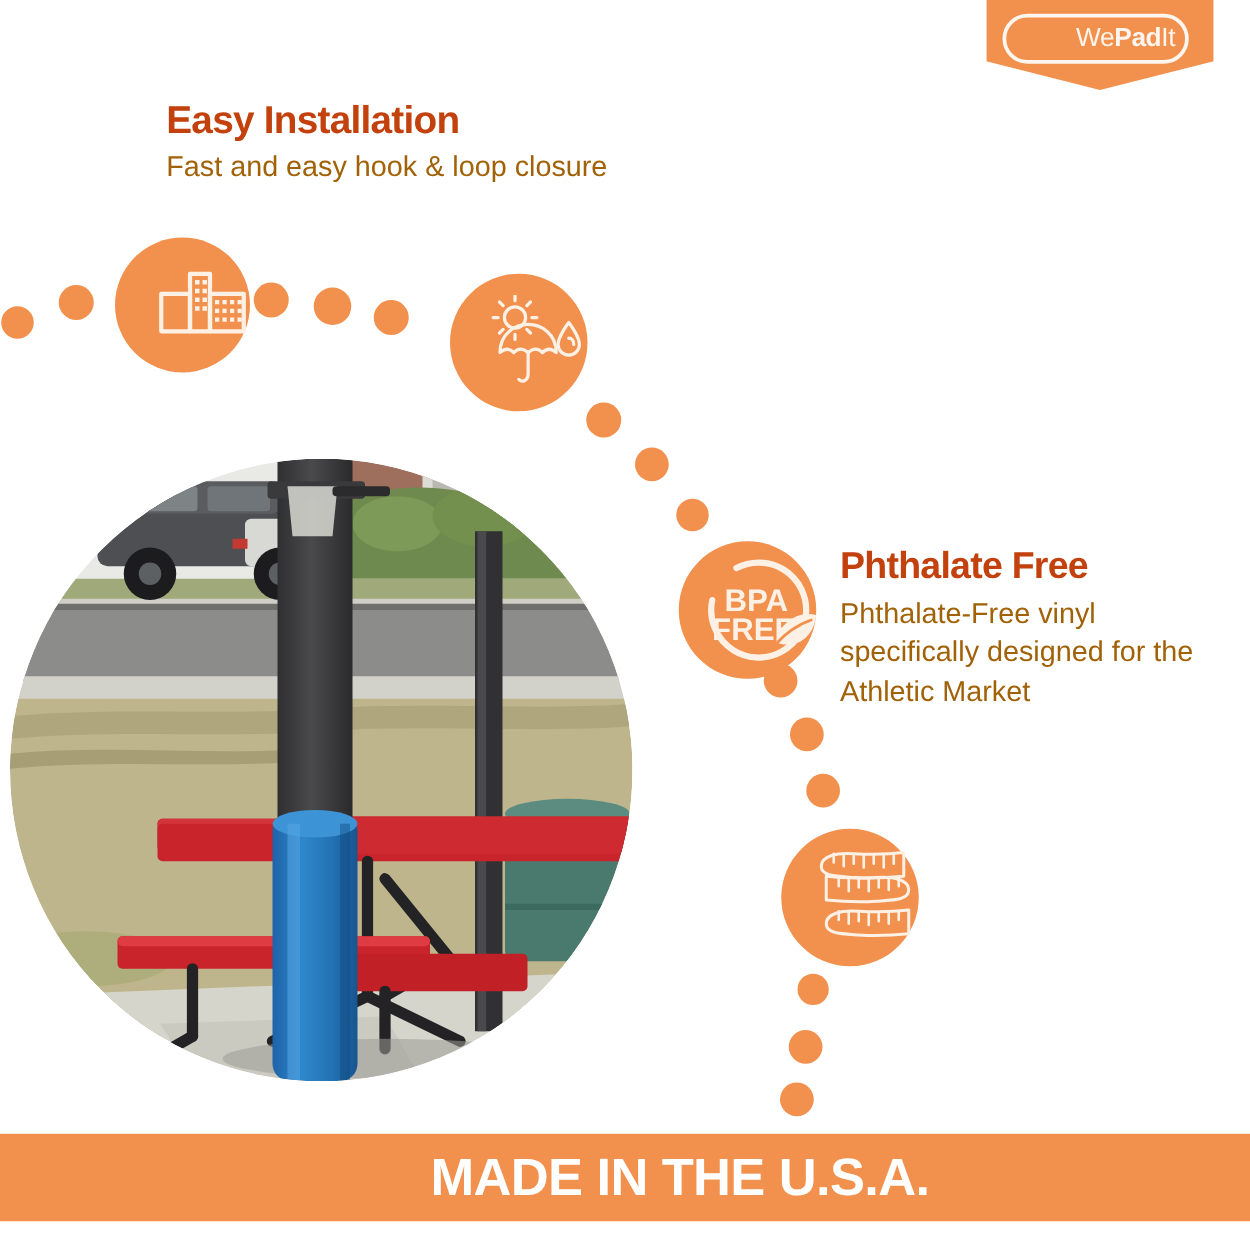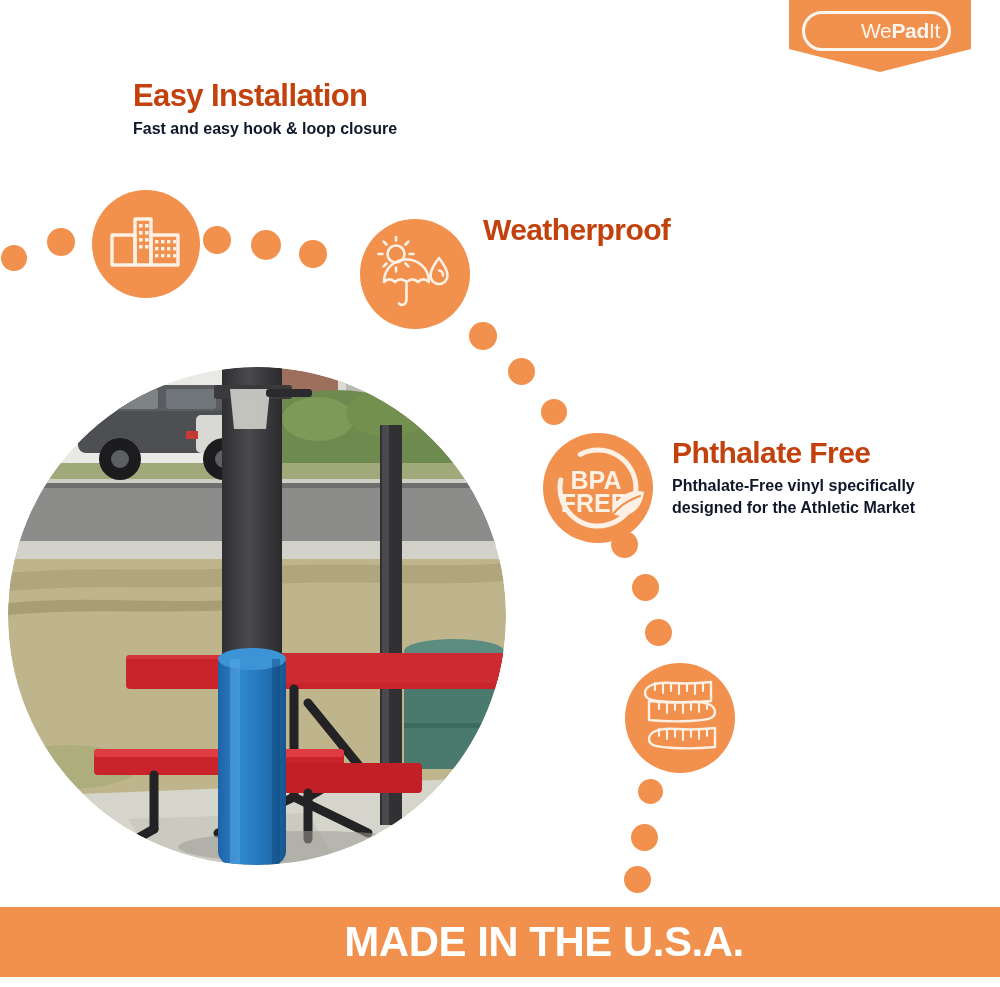--- a/index.html
+++ b/index.html
@@ -59,23 +59,23 @@
   .f-title {
     font-size: 30px;
     font-weight: 800;
     color: #c2410c;
     letter-spacing: -0.6px;
     line-height: 1.15;
     margin: 0 0 4px 0;
     white-space: nowrap;
   }
   .f-desc {
-    font-size: 16px;
-    font-weight: 700;
-    color: #0f172a;
+    font-size: 23px;
+    font-weight: 400;
+    color: #a16207;
     line-height: 1.38;
     margin: 0;
   }
 
   #feat-install { left: 133px; top: 78px; }
   #feat-install .f-title { font-size: 31px; }
   #feat-weather { left: 483px; top: 213px; width: 430px; }
   #feat-phthalate { left: 672px; top: 436px; width: 300px; }
   #feat-perfect { left: 745px; top: 668px; width: 245px; }
 
@@ -86,21 +86,21 @@
     border-radius: 50%;
   }
 
   
   .icon-circle {
     position: absolute;
     background: #F2904D;
     border-radius: 50%;
     display: flex;
     align-items: center;
-    justify-content: center;
+    justify-content: flex-end;
   }
   .icon-circle svg { display: block; }
 
   
   .photo {
     position: absolute;
     left: 8px;
     top: 367px;
     width: 498px;
     height: 498px;
@@ -245,21 +245,20 @@
       </svg>
     </span>
   </div>
 
   <div class="feature" id="feat-install">
     <h2 class="f-title">Easy Installation</h2>
     <p class="f-desc">Fast and easy hook &amp; loop closure</p>
   </div>
 
   <div class="feature" id="feat-weather">
-    <h2 class="f-title">Weatherproof</h2>
   </div>
 
   <div class="feature" id="feat-phthalate">
     <h2 class="f-title">Phthalate Free</h2>
     <p class="f-desc">Phthalate-Free vinyl specifically designed for the Athletic Market</p>
   </div>
 
 
   <div class="photo">
     <svg class="photo-svg" viewBox="0 0 498 498" preserveAspectRatio="xMidYMid slice">

